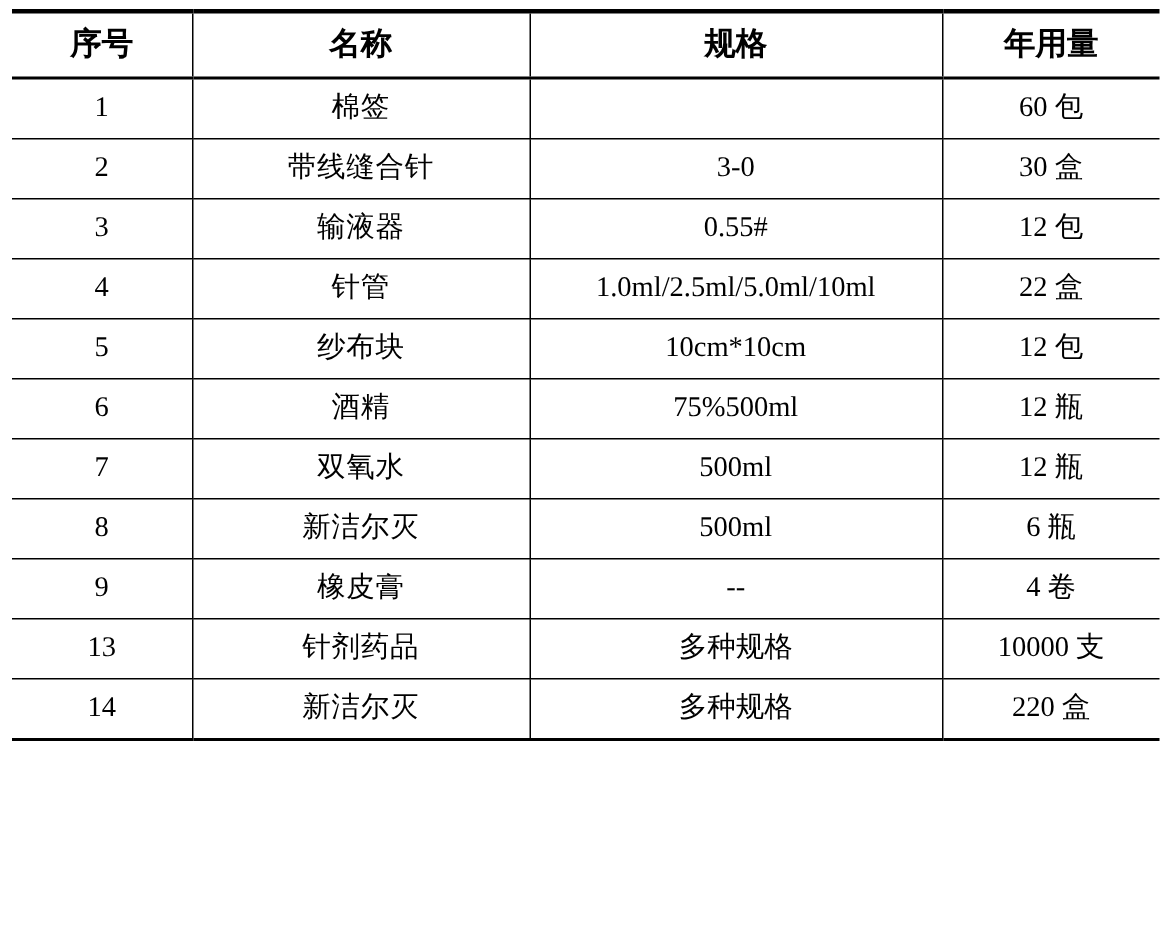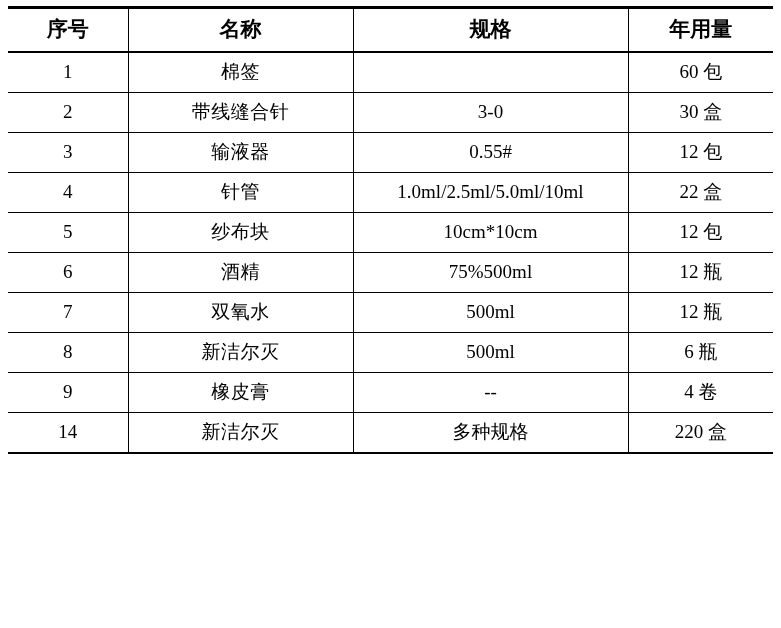--- a/index.html
+++ b/index.html
@@ -140,20 +140,26 @@
         <td class="cell-spec">500ml</td>
         <td class="cell-usage">6 瓶</td>
       </tr>
       <tr>
         <td class="cell-no">9</td>
         <td class="cell-name">橡皮膏</td>
         <td class="cell-spec">--</td>
         <td class="cell-usage">4 卷</td>
       </tr>
       <tr>
+        <td class="cell-no">13</td>
+        <td class="cell-name">针剂药品</td>
+        <td class="cell-spec">多种规格</td>
+        <td class="cell-usage">10000 支</td>
+      </tr>
+      <tr>
         <td class="cell-no">14</td>
         <td class="cell-name">新洁尔灭</td>
         <td class="cell-spec">多种规格</td>
         <td class="cell-usage">220 盒</td>
       </tr>
     </tbody>
   </table>
 </div>
 
 </body></html>

